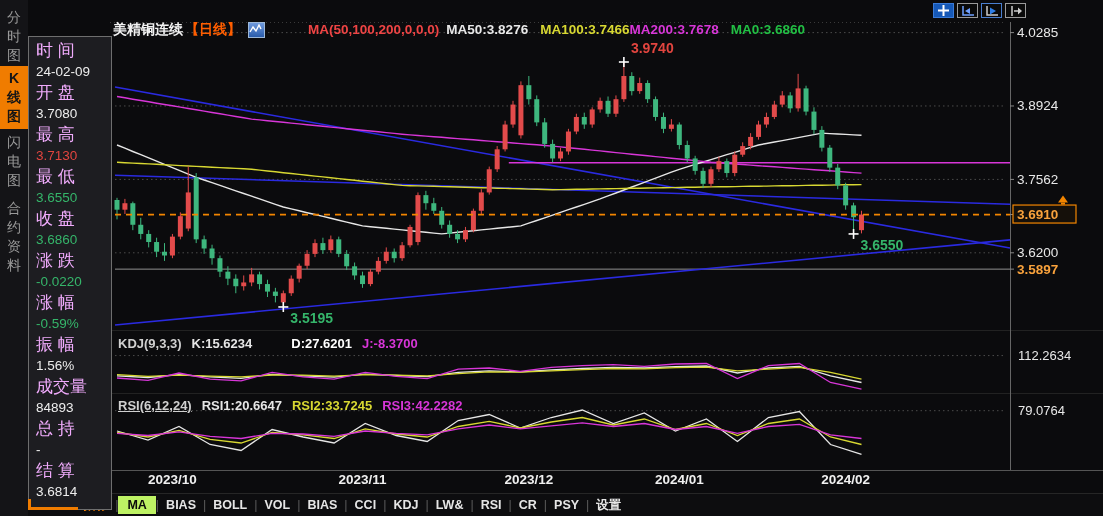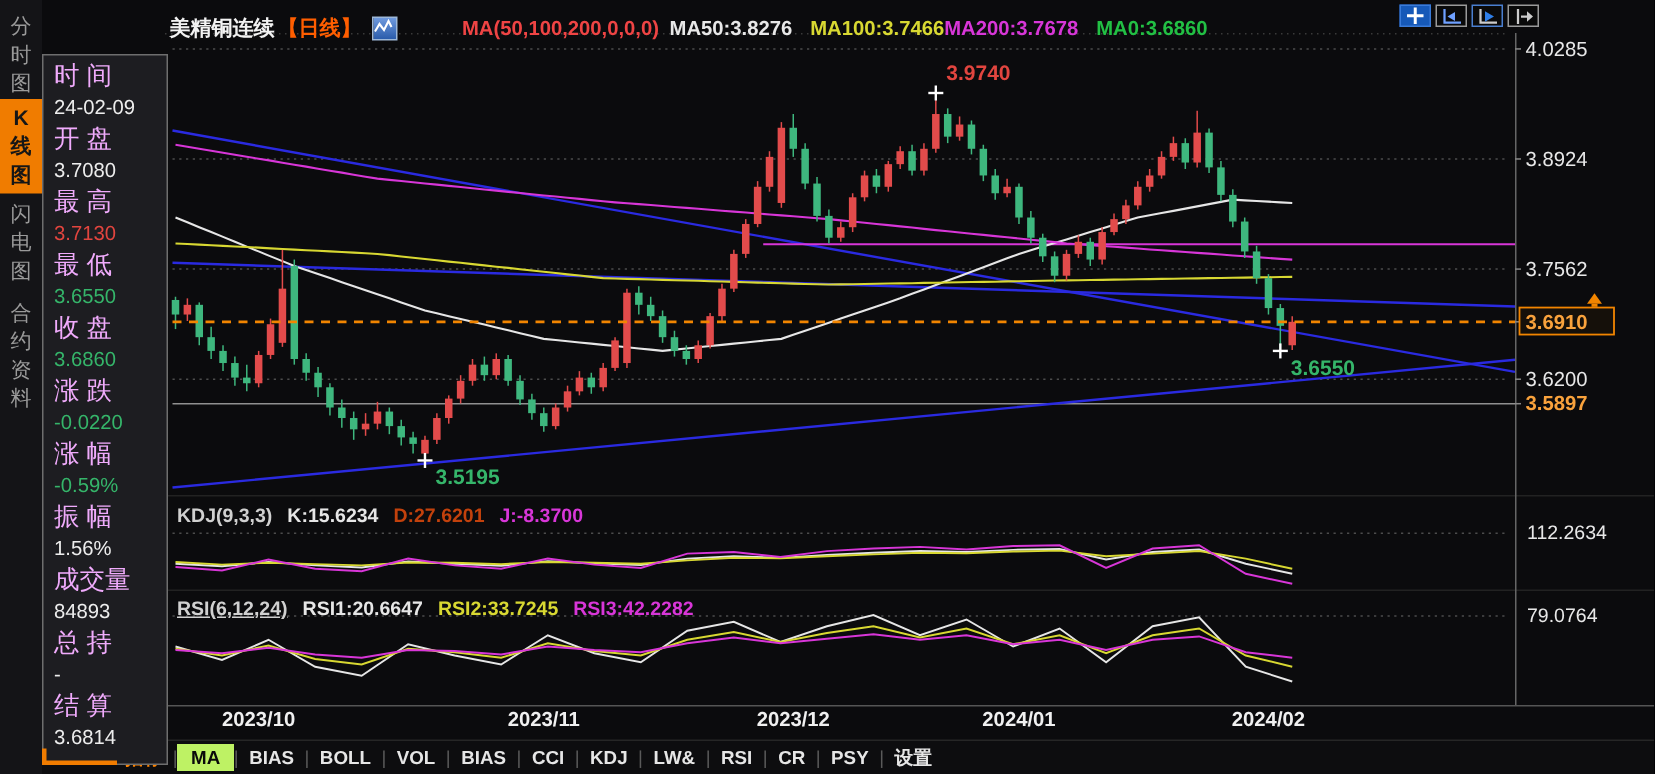--- a/index.html
+++ b/index.html
@@ -12,21 +12,21 @@
   .vtab span{display:block;}
   .vtab.sel{background:#f07c00;color:#161616;font-weight:bold;}
   
   #info-panel{position:absolute;left:28px;top:36px;width:84px;height:474px;background:#1d1d21;
               border:1px solid #6e6e6e;z-index:6;box-sizing:border-box;padding-top:3px;}
   .inf-row{height:21px;line-height:21px;padding-left:7px;font-size:17px;color:#f0abfc;white-space:nowrap;}
   .inf-val{font-size:13.5px;}
   #corner-l1{position:absolute;left:-1px;bottom:-1px;width:50px;height:3px;background:#f07c00;}
   #corner-l2{position:absolute;left:-1px;bottom:-1px;width:3px;height:11px;background:#f07c00;}
   
-  #titlebar{position:absolute;left:113px;top:9px;height:19px;display:flex;align-items:center;
+  #titlebar{position:absolute;left:113px;top:20px;height:19px;display:flex;align-items:center;
             gap:7px;z-index:4;font-size:13.5px;font-weight:bold;white-space:nowrap;}
   #symbol{color:#f2f2f2;font-size:14px;}
   #period{color:#ff5e00;font-size:14px;}
   .chart-ic{width:15px;height:14px;background:linear-gradient(#6f9ade,#2a5cab);border:1px solid #9db8d8;
             display:inline-block;}
   #toolbar{position:absolute;left:933px;top:3px;display:flex;gap:3px;z-index:7;}
   .tbtn{width:21px;height:15px;box-sizing:border-box;display:flex;align-items:center;justify-content:center;cursor:pointer;}
   
   .ind-label{position:absolute;left:118px;font-size:13px;font-weight:bold;z-index:3;white-space:nowrap;}
   .ind-label span{margin-right:10px;}
@@ -351,21 +351,21 @@
       <text x="907" y="257.30600000000004" fill="#e8e8e8" font-size="13.5" font-weight="normal" font-family="Liberation Sans, DejaVu Sans, sans-serif">3.6200</text>
       <line x1="900" y1="269.13770000000005" x2="904" y2="269.13770000000005" stroke="#888"></line>
       <text x="907" y="273.63770000000005" fill="#f9a23c" font-size="13.5" font-weight="bold" font-family="Liberation Sans, DejaVu Sans, sans-serif">3.5897</text>
       <text x="62.44" y="484" fill="#f0f0f0" font-size="13.5" font-weight="bold" text-anchor="middle" font-family="Liberation Sans, DejaVu Sans, sans-serif">2023/10</text>
       <text x="252.52" y="484" fill="#f0f0f0" font-size="13.5" font-weight="bold" text-anchor="middle" font-family="Liberation Sans, DejaVu Sans, sans-serif">2023/11</text>
       <text x="418.84" y="484" fill="#f0f0f0" font-size="13.5" font-weight="bold" text-anchor="middle" font-family="Liberation Sans, DejaVu Sans, sans-serif">2023/12</text>
       <text x="569.32" y="484" fill="#f0f0f0" font-size="13.5" font-weight="bold" text-anchor="middle" font-family="Liberation Sans, DejaVu Sans, sans-serif">2024/01</text>
       <text x="735.64" y="484" fill="#f0f0f0" font-size="13.5" font-weight="bold" text-anchor="middle" font-family="Liberation Sans, DejaVu Sans, sans-serif">2024/02</text>
     </svg>
 
-  <div class="ind-label" id="kdj-label" style="top:336px;"><span style="color: rgb(208, 208, 208);">KDJ(9,3,3)</span><span style="color: rgb(230, 230, 230);">K:15.6234</span><span style="color: #c2410c;">D:27.6201</span><span style="color: rgb(216, 54, 216);">J:-8.3700</span></div>
+  <div class="ind-label" id="kdj-label" style="top:336px;"><span style="color: rgb(208, 208, 208);">KDJ(9,3,3)</span><span style="color: rgb(230, 230, 230);">K:15.6234</span><span style="color: #ffffff; margin-left: 29px;">D:27.6201</span><span style="color: rgb(216, 54, 216);">J:-8.3700</span></div>
   <div class="ind-label" id="rsi-label" style="top:398px;"><span style="color: rgb(208, 208, 208); text-decoration: underline;">RSI(6,12,24)</span><span style="color: rgb(230, 230, 230);">RSI1:20.6647</span><span style="color: rgb(216, 216, 50);">RSI2:33.7245</span><span style="color: rgb(216, 54, 216);">RSI3:42.2282</span></div>
 
   <div id="info-panel">
     <div id="info-rows">
         <div class="inf-row">时 间</div>
         <div class="inf-row inf-val" style="color: rgb(237, 237, 237);">24-02-09</div>
         <div class="inf-row">开 盘</div>
         <div class="inf-row inf-val" style="color: rgb(237, 237, 237);">3.7080</div>
         <div class="inf-row">最 高</div>
         <div class="inf-row inf-val" style="color: rgb(226, 69, 63);">3.7130</div>

